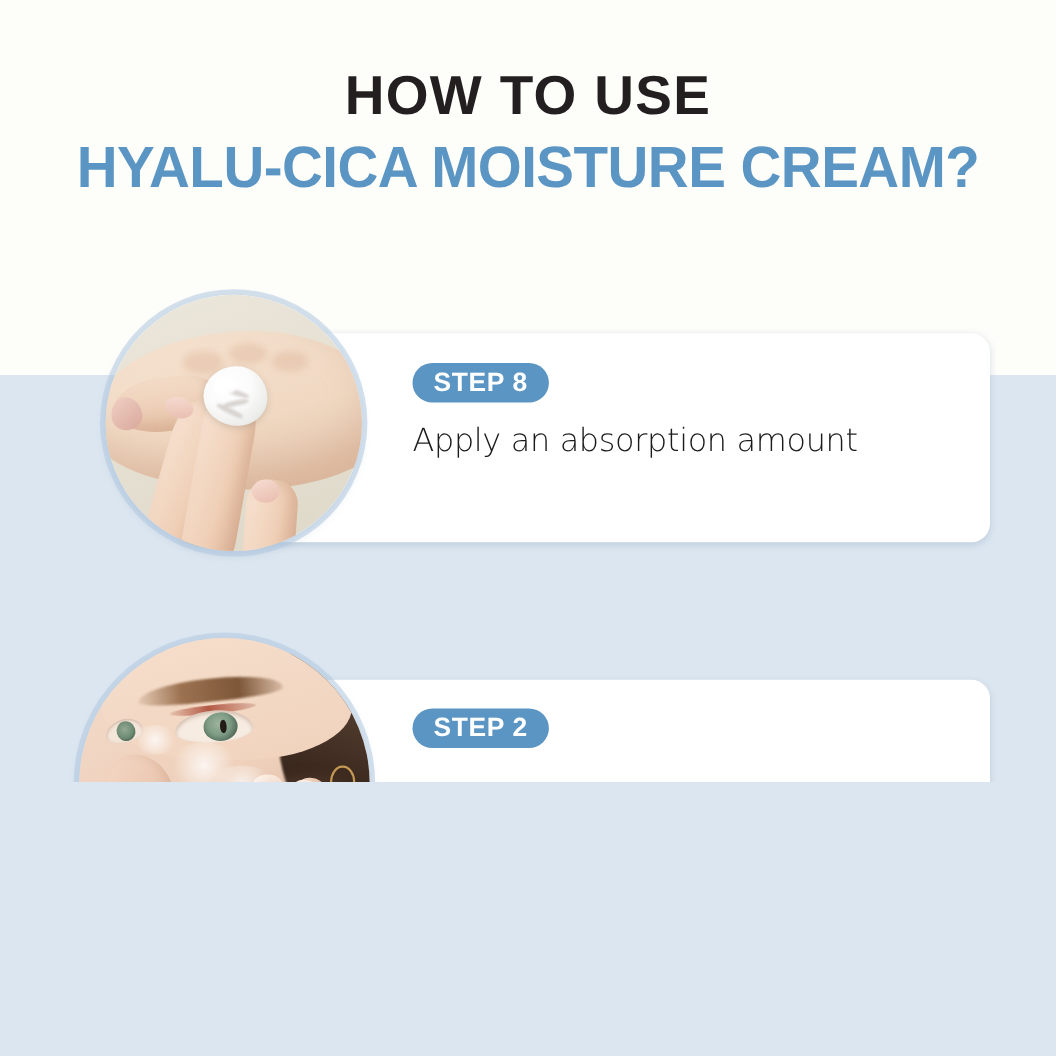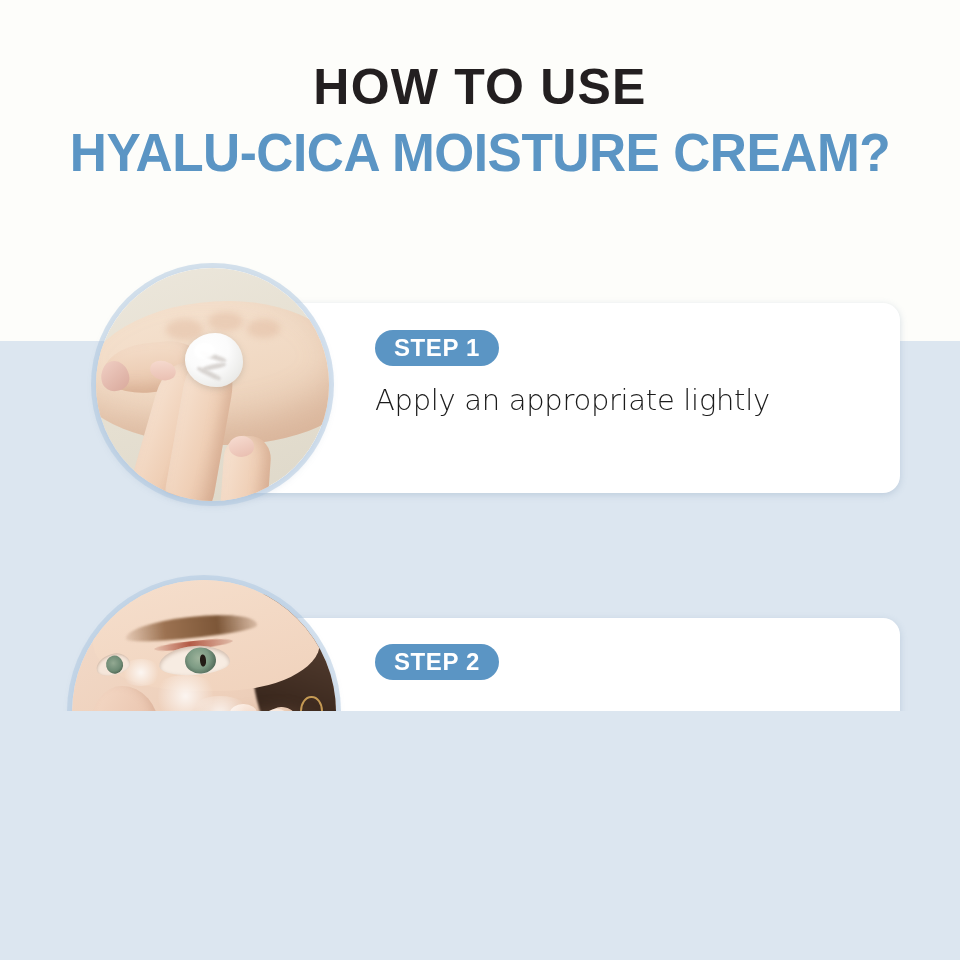--- a/index.html
+++ b/index.html
@@ -476,23 +476,23 @@
 
   <div class="heading">
     <span class="title-main">HOW TO USE</span>
     <span class="title-sub">HYALU-CICA MOISTURE CREAM?</span>
   </div>
 
   <div class="step-row row-1">
 
     <div class="card card-1">
       <div class="card-body">
-        <span class="badge">STEP 1</span>
+        <span class="badge">STEP 8</span>
         <div class="desc">
-          <span class="desc-line">Apply an appropriate lightly</span>
+          <span class="desc-line">Apply an absorption amount</span>
         </div>
       </div>
     </div>
 
     <div class="photo photo-1">
       <div class="photo-inner hand-scene">
         <div class="hand-back"></div>
         <div class="knuckle k1"></div>
         <div class="knuckle k2"></div>
         <div class="knuckle k3"></div>

